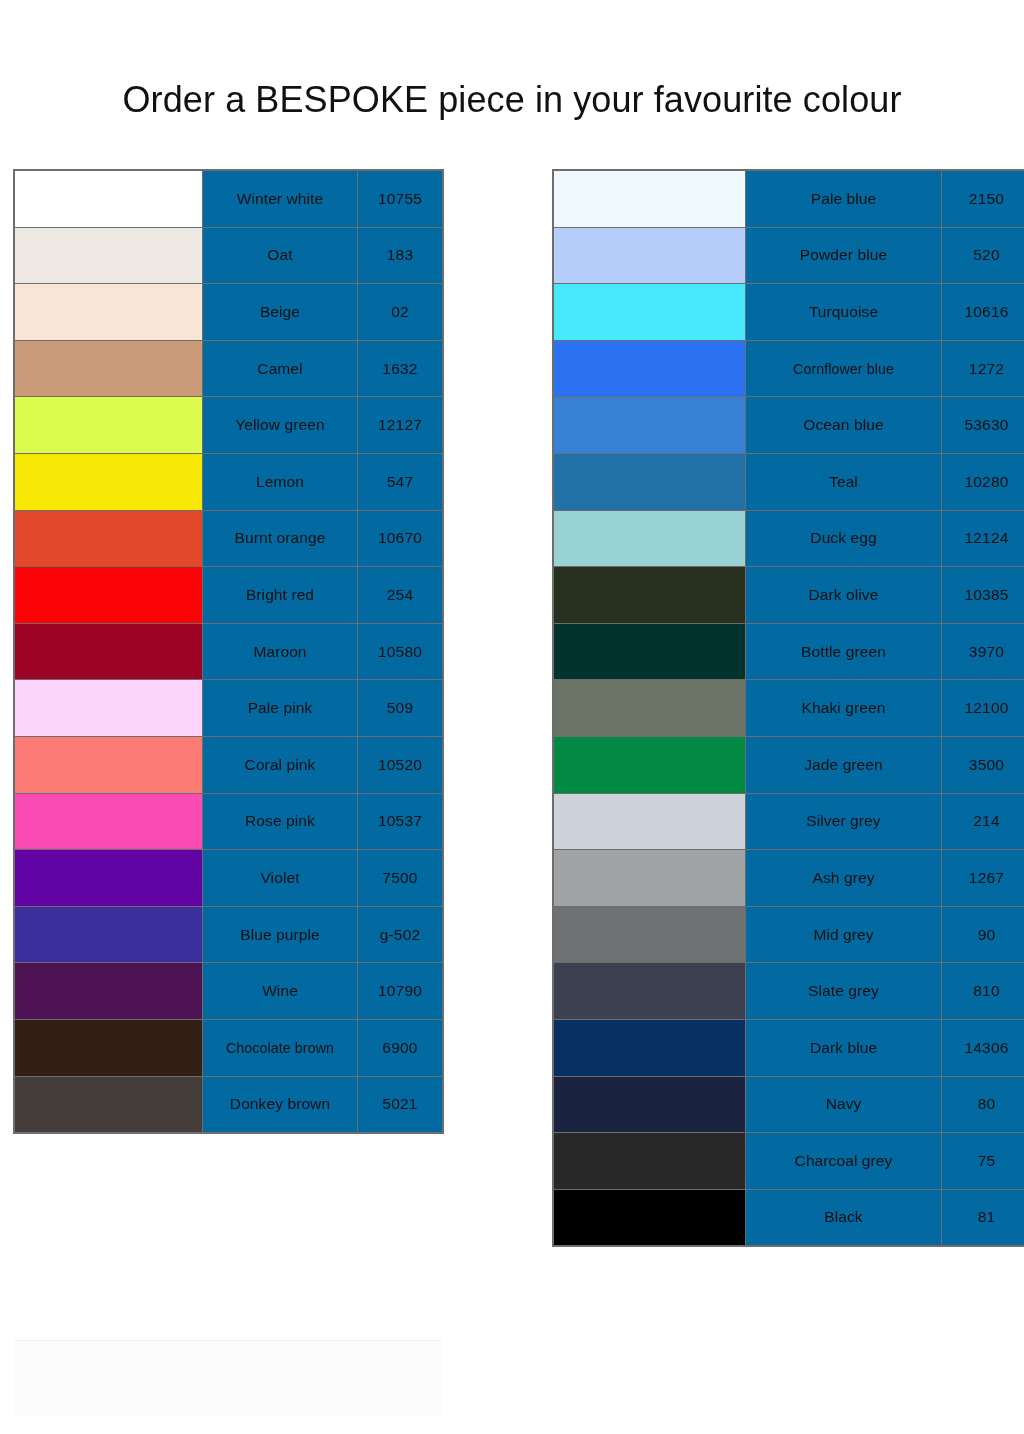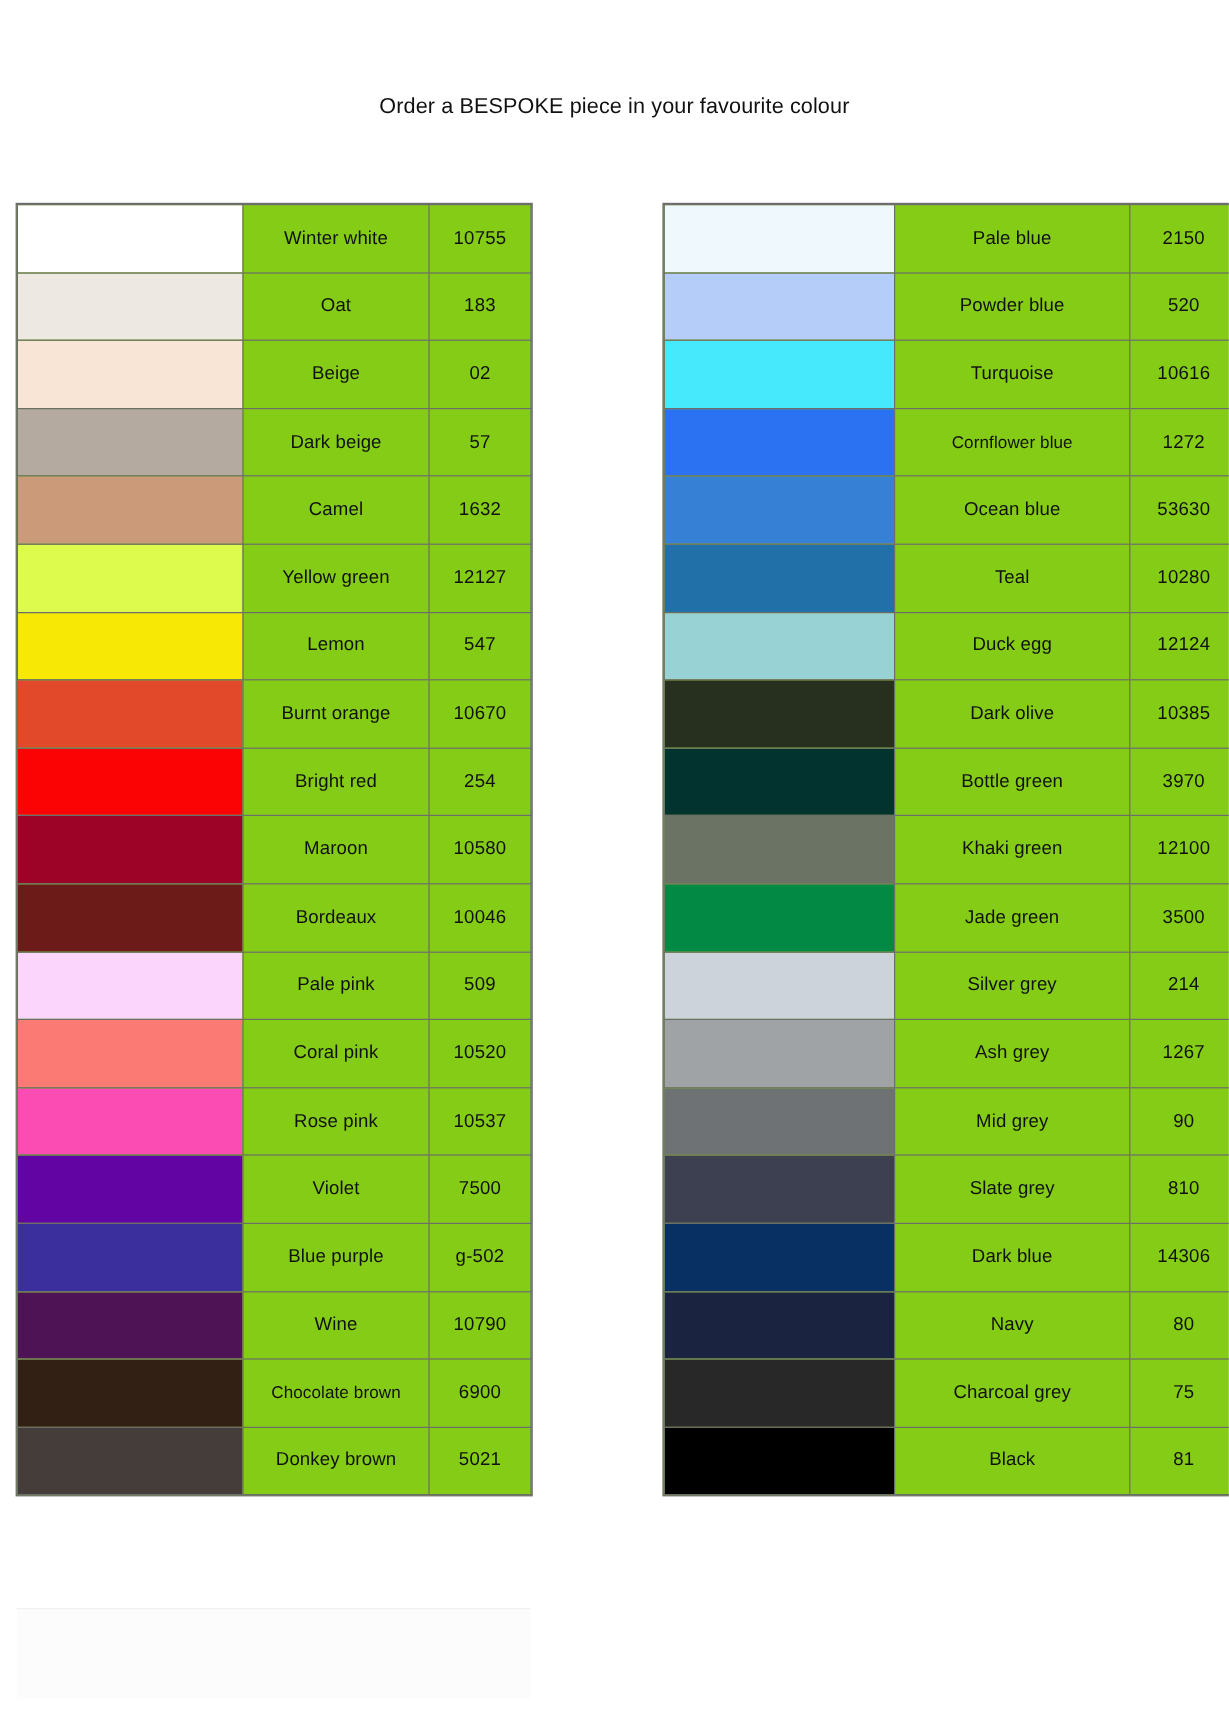--- a/index.html
+++ b/index.html
@@ -16,40 +16,40 @@
     overflow: hidden;
   }
 
   
   #page-title {
     position: absolute;
     top: 58px;
     left: 0;
     width: 1024px;
     text-align: center;
-    font-size: 18px;
+    font-size: 36px;
     font-weight: 400;
     letter-spacing: 0.1px;
     color: #111111;
     line-height: 36px;
   }
 
   
   #charts {
     position: absolute;
     top: 170px;
     left: 0;
     width: 1024px;
   }
 
   .color-table {
     position: absolute;
     border-collapse: collapse;
     table-layout: fixed;
-    background: #84cc16;
+    background: #0369a1;
     box-shadow: 0 0 0 1px #6d6d6d;
   }
 
   #table-left  { left: 14px;  width: 428px; }
   #table-right { left: 553px; width: 450px; }
 
   .color-table td {
     border: 1px solid #6d6d6d;
     padding: 0;
     height: 56.6px;
@@ -135,27 +135,20 @@
         </tr>
         <tr>
           <td class="swatch-cell">
             <span class="swatch" style="background: rgb(249, 229, 213);"></span>
           </td>
           <td class="name-cell">Beige</td>
           <td class="code-cell">02</td>
         </tr>
         <tr>
           <td class="swatch-cell">
-            <span class="swatch" style="background: rgb(181, 170, 160);"></span>
-          </td>
-          <td class="name-cell">Dark beige</td>
-          <td class="code-cell">57</td>
-        </tr>
-        <tr>
-          <td class="swatch-cell">
             <span class="swatch" style="background: rgb(203, 155, 121);"></span>
           </td>
           <td class="name-cell">Camel</td>
           <td class="code-cell">1632</td>
         </tr>
         <tr>
           <td class="swatch-cell">
             <span class="swatch" style="background: rgb(220, 251, 76);"></span>
           </td>
           <td class="name-cell">Yellow green</td>
@@ -184,27 +177,20 @@
         </tr>
         <tr>
           <td class="swatch-cell">
             <span class="swatch" style="background: rgb(156, 3, 38);"></span>
           </td>
           <td class="name-cell">Maroon</td>
           <td class="code-cell">10580</td>
         </tr>
         <tr>
           <td class="swatch-cell">
-            <span class="swatch" style="background: rgb(109, 27, 24);"></span>
-          </td>
-          <td class="name-cell">Bordeaux</td>
-          <td class="code-cell">10046</td>
-        </tr>
-        <tr>
-          <td class="swatch-cell">
             <span class="swatch" style="background: rgb(251, 213, 251);"></span>
           </td>
           <td class="name-cell">Pale pink</td>
           <td class="code-cell">509</td>
         </tr>
         <tr>
           <td class="swatch-cell">
             <span class="swatch" style="background: rgb(251, 123, 116);"></span>
           </td>
           <td class="name-cell">Coral pink</td>

